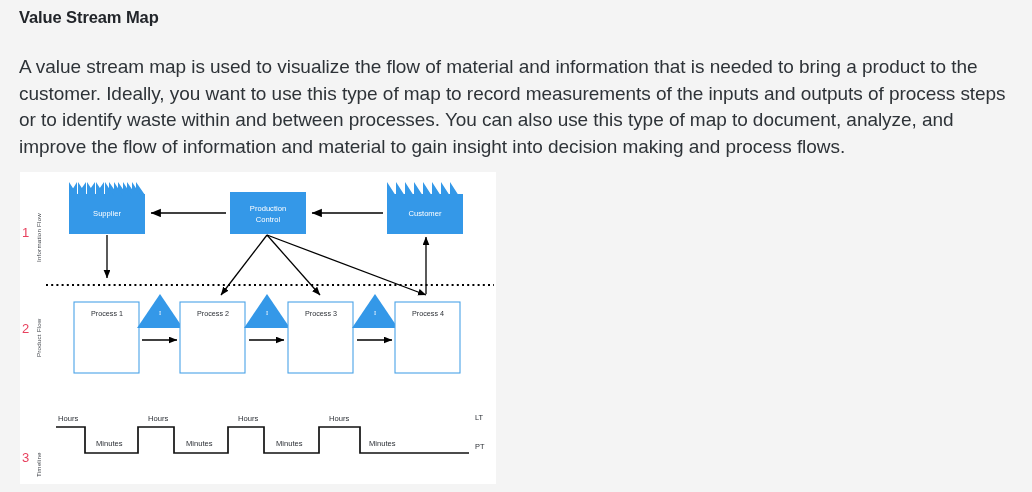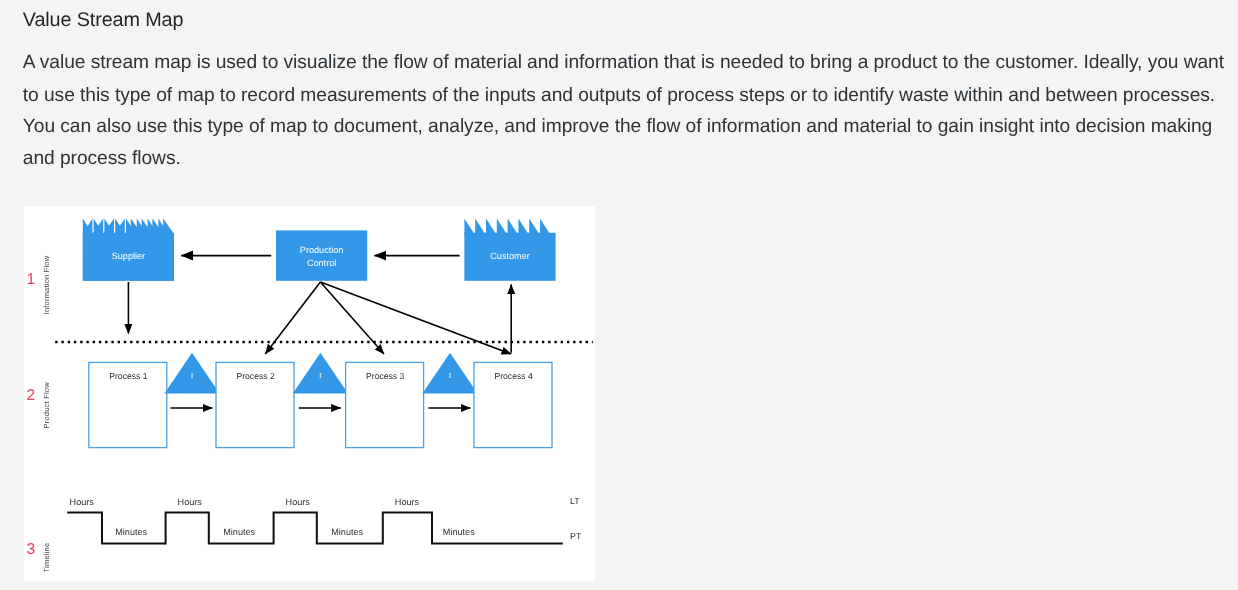--- a/index.html
+++ b/index.html
@@ -18,30 +18,30 @@
     position: relative;
     width: 1032px;
     height: 492px;
     box-sizing: border-box;
   }
   .title {
     position: absolute;
     left: 19px;
     top: 8px;
     font-size: 16.5px;
-    font-weight: normal;
+    font-weight: bold;
     letter-spacing: -0.1px;
     color: #22252a;
   }
   .intro {
     position: absolute;
     left: 19px;
-    top: 40px;
+    top: 54px;
     width: 1002px;
-    font-size: 16px;
+    font-size: 19px;
     line-height: 26.5px;
     color: #2e3338;
     letter-spacing: -0.05px;
   }
   .diagram-card {
     position: absolute;
     left: 20px;
     top: 172px;
     width: 476px;
     height: 312px;

